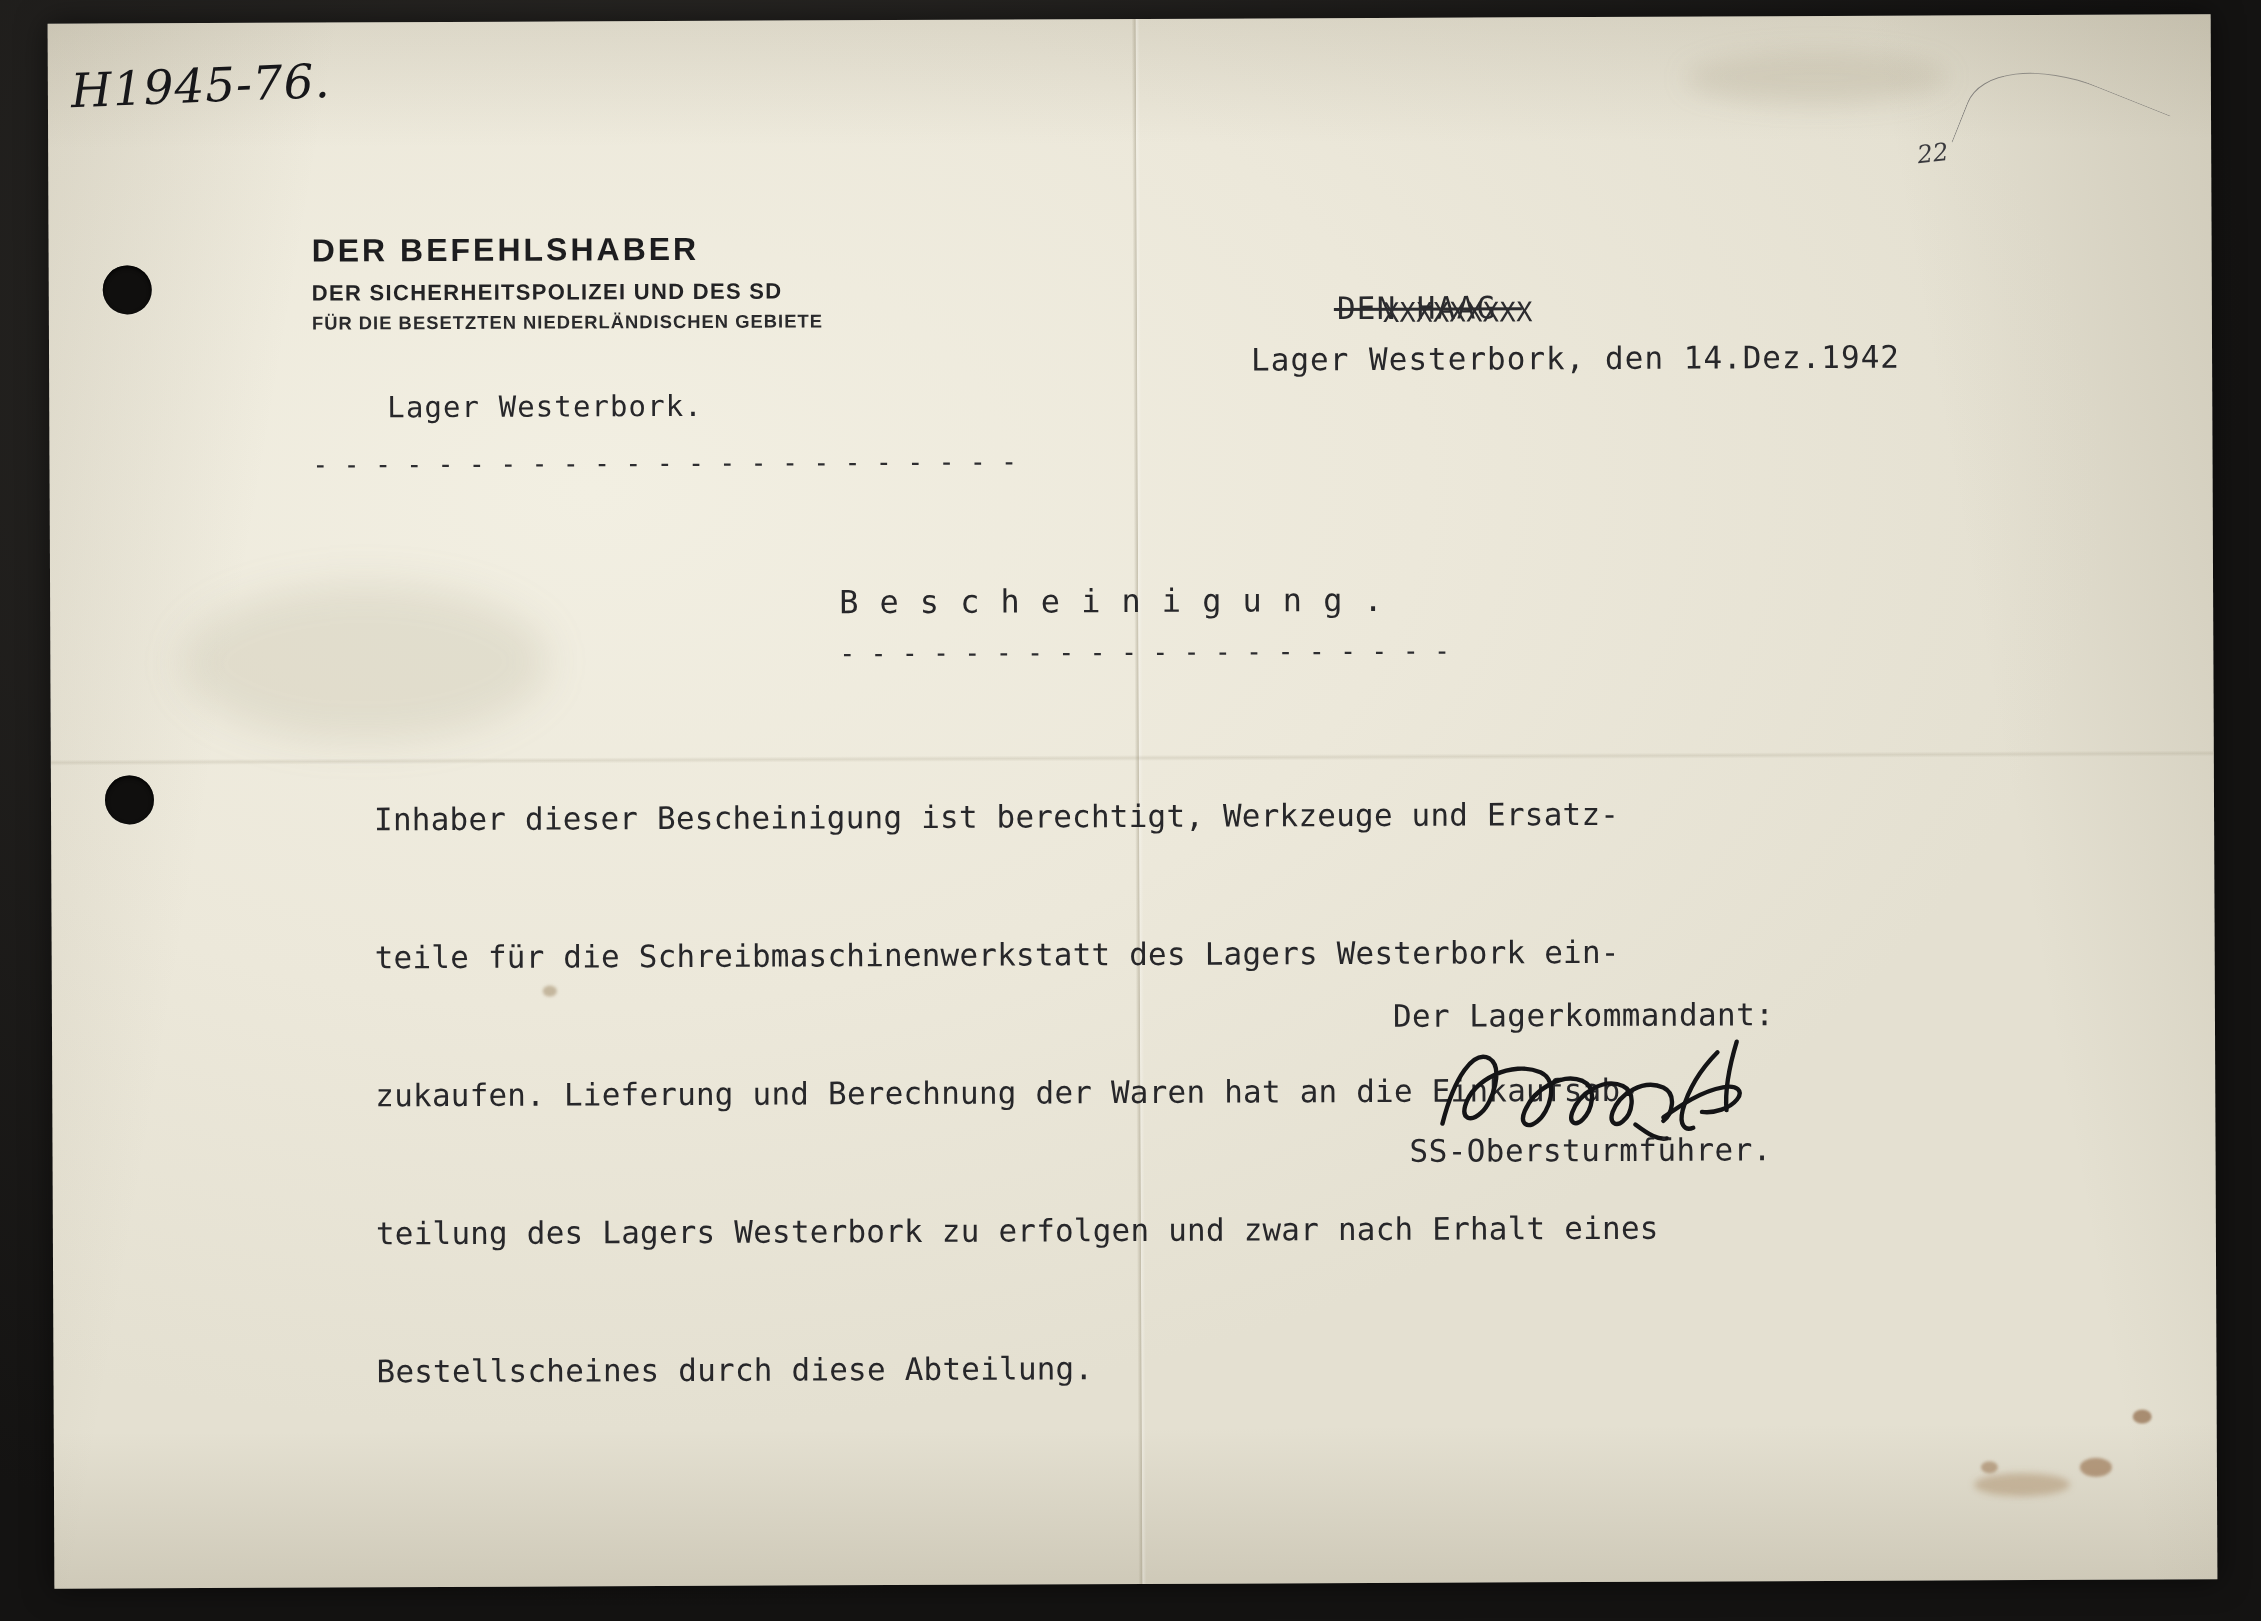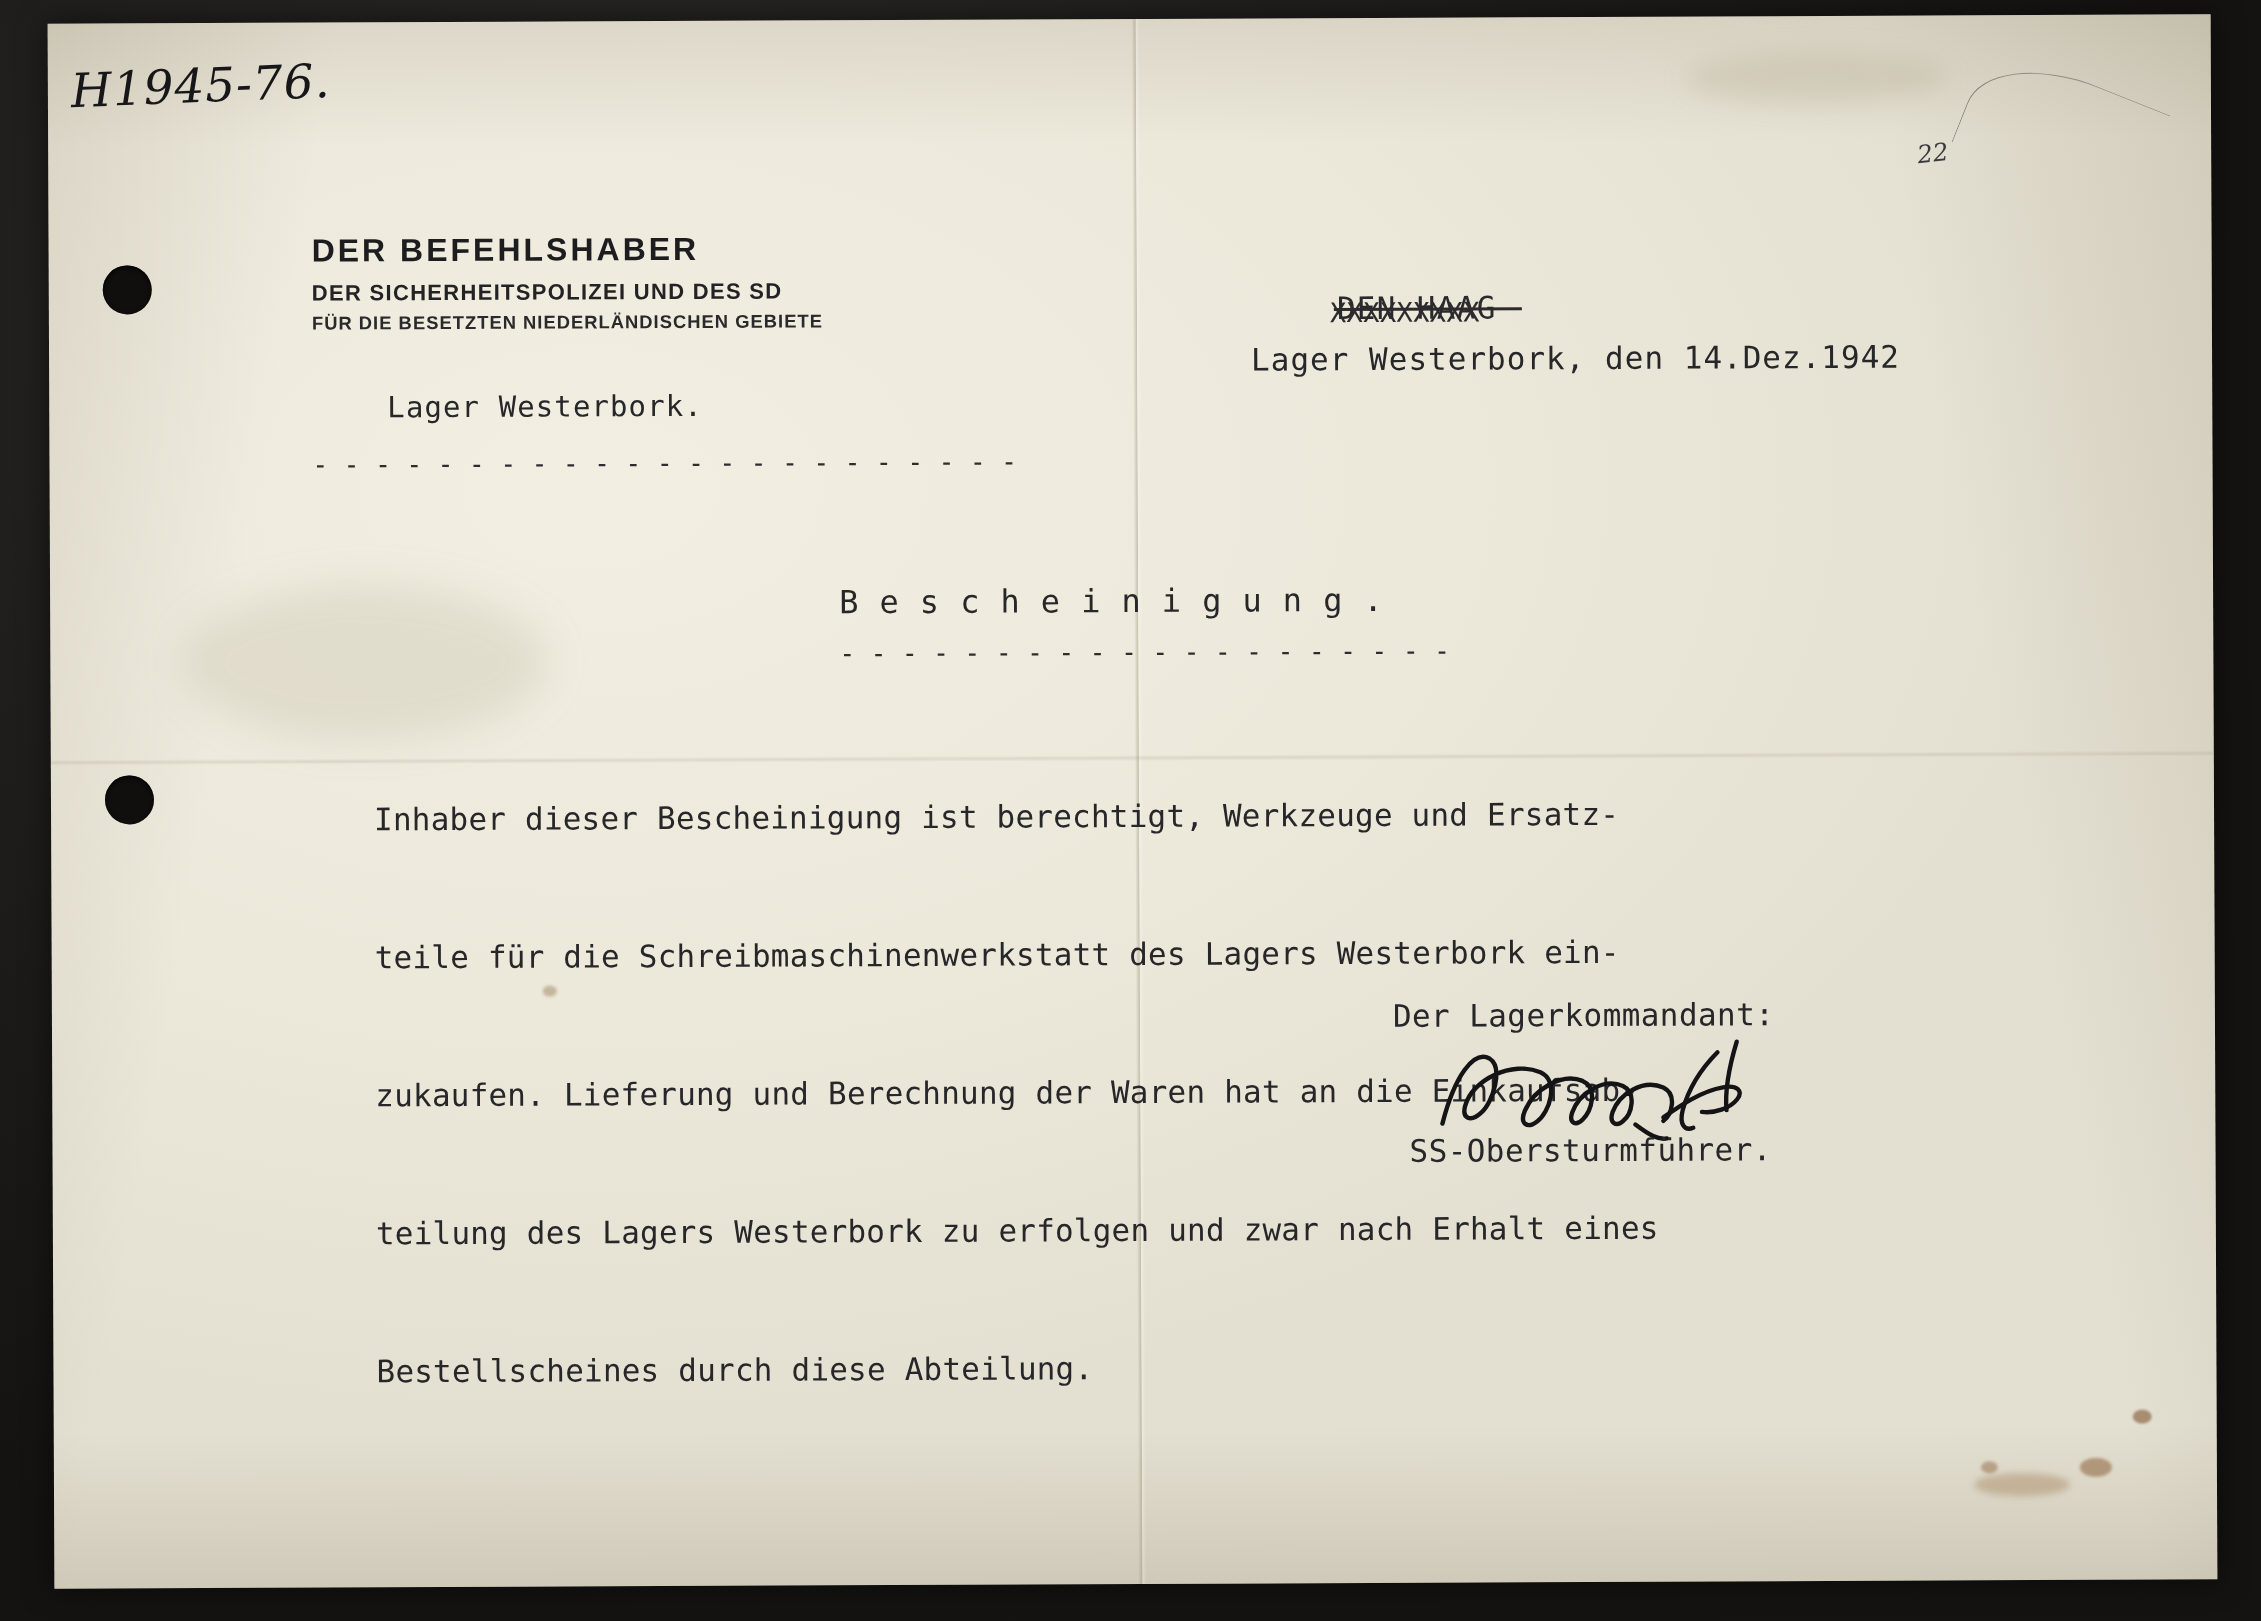--- a/index.html
+++ b/index.html
@@ -194,21 +194,21 @@
   #den-haag-strike-line {
     position: absolute;
     left: 1285px;
     top: 290px;
     width: 188px;
     height: 2.6px;
     background: #2b2b2e;
   }
   #den-haag-xxx {
     position: absolute;
-    left: 1281px;
+    left: 1334px;
     top: 279px;
     font-size: 27px;
     letter-spacing: 0.4px;
     color: #2c2c2f;
   }
   #date-line {
     position: absolute;
     left: 1202px;
     top: 323px;
     font-size: 31px;

